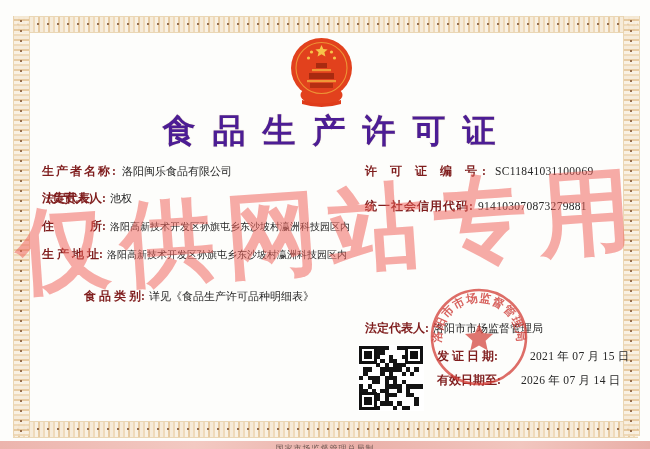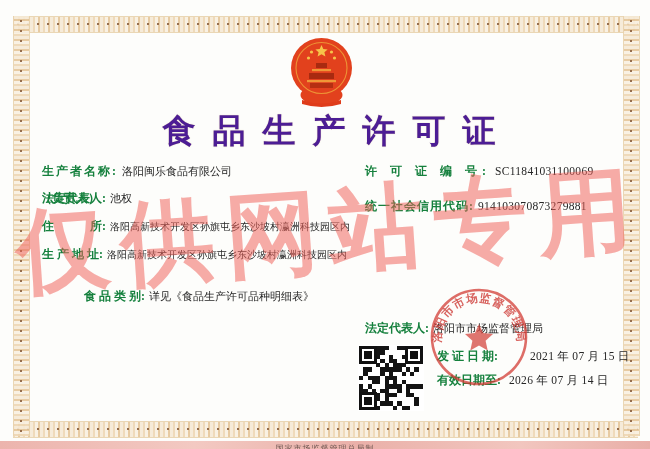--- a/index.html
+++ b/index.html
@@ -37,21 +37,21 @@
     position:absolute;left:4px;top:109px;width:650px;text-align:center;
     font-size:33px;font-weight:bold;letter-spacing:17px;
     color:#4c1d95;text-indent:17px;
     text-shadow:0 0 1px rgba(160,100,20,.4);
   }
   
   .emblem{position:absolute;left:288px;top:37px;}
 
   
   .fld{position:absolute;white-space:nowrap;}
-  .lab{font-weight:bold;font-size:12px;color:#15803d;}
+  .lab{font-weight:bold;font-size:12px;color:#7f1d1d;}
   .val{font-size:11px;color:#262626;}
   .val-sm{font-size:10px;}
   .val-num{font-size:11.5px;letter-spacing:.3px;}
 
   
   .watermark{
     position:absolute;left:16px;top:183px;width:616px;height:96px;
     display:flex;justify-content:space-between;align-items:center;
     font-family:"Liberation Sans","DejaVu Sans",sans-serif;
     font-size:93px;font-weight:bold;line-height:1;
@@ -154,21 +154,21 @@
     <span class="val">洛阳市市场监督管理局</span>
   </div>
 
   <div class="fld" style="left:437px;top:346px;">
     <span class="lab">发 证 日 期:</span>
     <span class="val val-num" style="margin-left:28px;">2021 年 07 月 15 日</span>
   </div>
 
   <div class="fld" style="left:437px;top:370px;">
     <span class="lab">有效日期至:</span>
-    <span class="val val-num" style="margin-left:4px;">2026 年 07 月 14 日</span>
+    <span class="val val-num" style="margin-left:16px;">2026 年 07 月 14 日</span>
   </div>
 
   <div class="qr">
     <div class="qr-modules">
         <i></i>
         <i class="on"></i>
         <i class="on"></i>
         <i class="on"></i>
         <i class="on"></i>
         <i class="on"></i>

